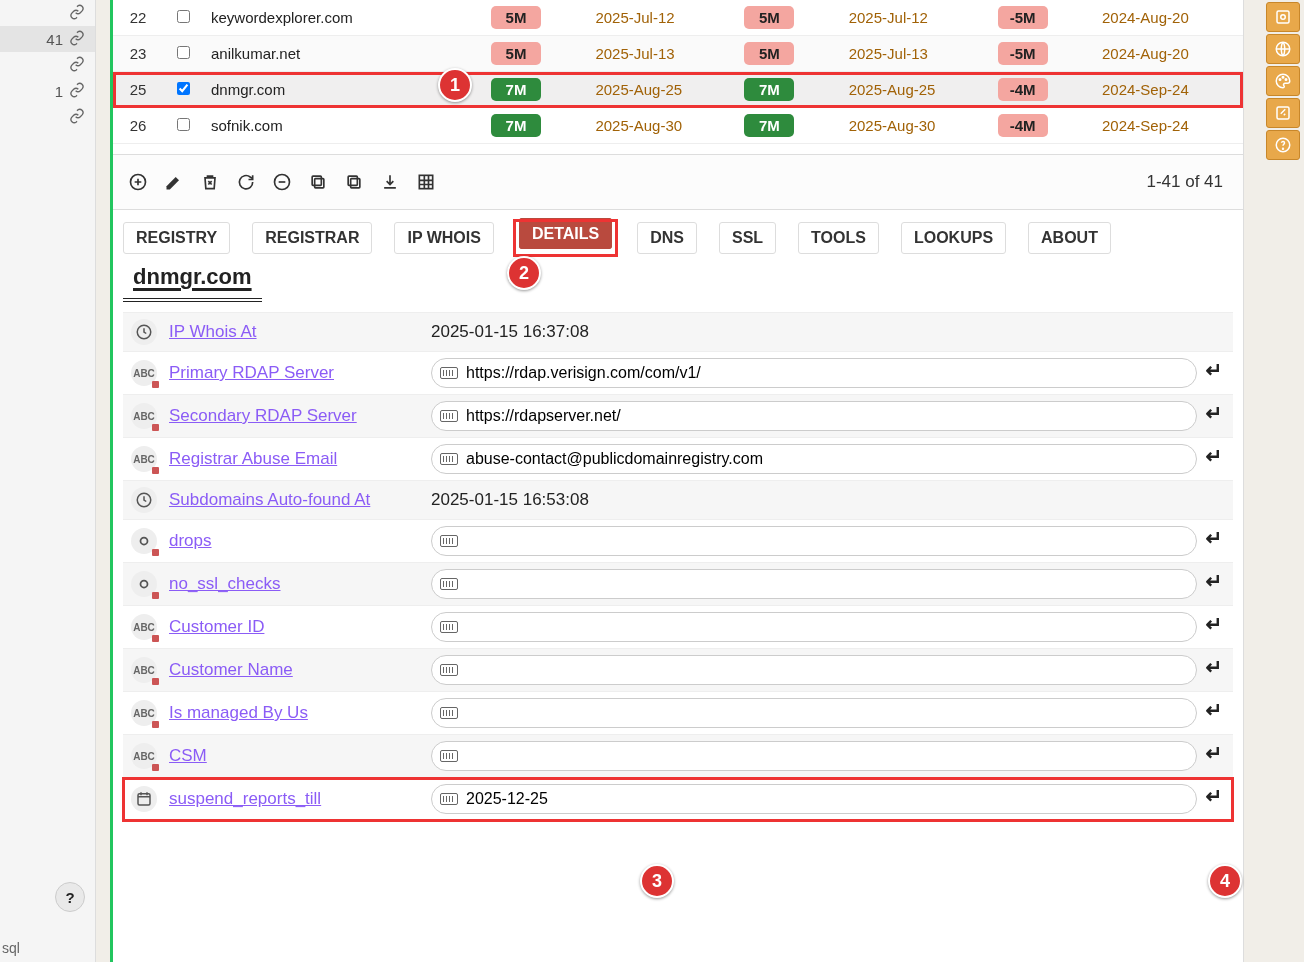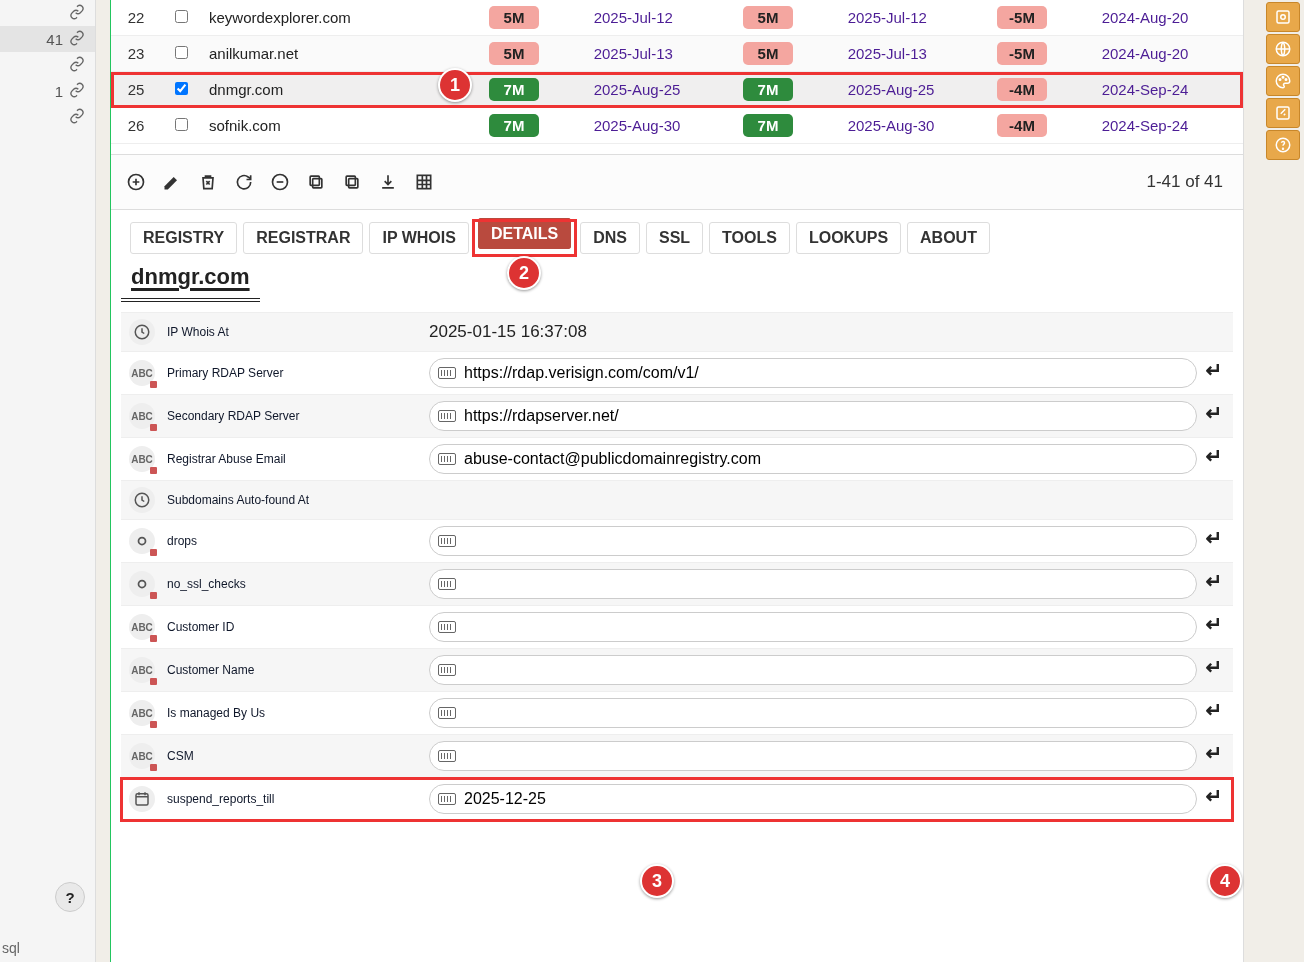--- a/index.html
+++ b/index.html
@@ -1,49 +1,49 @@
 <!DOCTYPE html>
 <html><head>
 <meta charset="utf-8">
 <style>
 * { box-sizing: border-box; margin: 0; padding: 0; }
 body { font-family: "Segoe UI", Arial, sans-serif; font-size: 15px; color: #222; background: #f1eee8; width: 1304px; height: 962px; overflow: hidden; position: relative; }
 .left-col { position: absolute; left: 0; top: 0; width: 96px; height: 100%; background: #f5f5f5; border-right: 1px solid #ddd; }
 .left-col .row { display: flex; align-items: center; justify-content: flex-end; padding: 4px 8px; gap: 6px; color: #555; }
 .left-col .chain { width: 18px; height: 18px; color: #666; }
 .left-col .active { background: #e4e4e4; }
-.main { position: absolute; left: 110px; top: 0; right: 60px; bottom: 0; background: #fff; border-left: 1px solid #22c55e; border-right: 1px solid #ddd; }
+.main { position: absolute; left: 110px; top: 0; right: 60px; bottom: 0; background: #fff; border-left: 3px solid #22c55e; border-right: 1px solid #ddd; }
 .table { width: 100%; border-collapse: collapse; }
 .table tr { border-bottom: 1px solid #eee; }
 .table tr.alt { background: #fafafa; }
 .table td { padding: 6px 8px; vertical-align: middle; }
 .table .idx { width: 50px; text-align: center; color: #333; }
 .table .chk { width: 40px; text-align: center; }
 .table .domain { width: 280px; color: #222; }
 .badge { display: inline-block; min-width: 50px; text-align: center; padding: 3px 10px; border-radius: 5px; font-weight: 600; color: #222; margin-right: 6px; }
 .b-pink { background: #f4a6a0; }
 .b-green { background: #2e8b3d; color: #fff; }
-.date { color: #4c1d95; }
+.date { color: #a16207; }
 .sel-row { outline: 3px solid #e33; outline-offset: -3px; background: #f0efef !important; }
 .toolbar { display: flex; align-items: center; gap: 6px; padding: 12px 10px; border-top: 1px solid #ddd; border-bottom: 1px solid #ddd; background: #fcfcfc; margin-top: 10px; }
 .toolbar .tbtn { width: 30px; height: 30px; display: flex; align-items: center; justify-content: center; color: #333; cursor: pointer; border-radius: 4px; }
 .toolbar .spacer { flex: 1; }
 .toolbar .count { color: #333; padding-right: 10px; font-size: 17px; }
-.tabs { display: flex; gap: 6px; padding: 12px 10px 6px; flex-wrap: wrap; margin-left: 9px; }
+.tabs { display: flex; gap: 22px; padding: 12px 10px 6px; flex-wrap: wrap; }
 .tab { padding: 6px 12px; font-weight: 700; color: #333; background: #fff; border: 1px solid #ddd; border-radius: 3px; cursor: pointer; font-size: 16px; }
 .tab.active { background: #b94a3e; color: #fff; border-color: #b94a3e; }
 .tab-wrap-hl { outline: 3px solid #e33; padding: 3px; display: inline-block; }
 .title { padding: 4px 10px 8px; font-size: 22px; font-weight: 700; text-decoration: underline; text-decoration-thickness: 3px; text-underline-offset: 4px; border-bottom: double 4px #222; display: inline-block; margin-left: 10px; margin-bottom: 4px; }
 .detail-pane { background: #fff; margin: 6px 10px; border-top: 1px solid #eee; }
 .d-row { display: flex; align-items: center; border-bottom: 1px solid #eee; padding: 6px 8px; gap: 12px; }
 .d-row.alt { background: #f6f6f6; }
 .d-ico { width: 26px; height: 26px; display: flex; align-items: center; justify-content: center; color: #666; background: #eee; border-radius: 50%; font-size: 10px; font-weight: bold; position: relative; }
 .d-ico.abc::after, .d-ico.rec::after { content: ""; position: absolute; right: -2px; bottom: -2px; width: 7px; height: 7px; background: #c55; border-radius: 1px; }
 .d-ico.rec { border-radius: 50%; }
-.d-label { width: 250px; color: #0f172a; font-size: 12px; }
+.d-label { width: 250px; color: #8b5cf6; font-size: 17px; text-decoration: underline; }
 .d-val { flex: 1; display: flex; align-items: flex-start; gap: 6px; }
 .d-input { flex: 1; background: #fff; border: 1px solid #ccc; border-radius: 15px; padding: 4px 8px; display: flex; align-items: center; gap: 8px; min-height: 30px; }
 .kb-ico { width: 18px; height: 12px; border: 1px solid #666; border-radius: 2px; display: inline-block; position: relative; background: #fff; }
 .kb-ico::before { content: ""; position: absolute; left: 2px; right: 2px; top: 2px; bottom: 2px; background: repeating-linear-gradient(90deg, #666 0 1px, transparent 1px 3px); }
 .enter-ico { width: 22px; font-size: 20px; font-weight: bold; color: #222; cursor: pointer; text-align: center; }
 .d-row.hl { outline: 3px solid #e33; outline-offset: -2px; }
 .callout { position: absolute; width: 34px; height: 34px; border-radius: 50%; background: #d33; color: #fff; font-weight: 700; font-size: 18px; display: flex; align-items: center; justify-content: center; box-shadow: 0 1px 3px rgba(0,0,0,.4); z-index: 10; border: 2px solid #fff; }
 .right-rail { position: absolute; right: 0; top: 0; width: 42px; display: flex; flex-direction: column; gap: 2px; padding-top: 2px; }
 .rr-btn { width: 34px; height: 30px; background: #e8a84a; border: 1px solid #c8872a; border-radius: 3px; display: flex; align-items: center; justify-content: center; margin-left: 4px; cursor: pointer; color: #fff; }
 .help-btn { position: absolute; left: 55px; bottom: 50px; width: 30px; height: 30px; border-radius: 50%; background: #e9e9e9; border: 1px solid #ccc; display: flex; align-items: center; justify-content: center; font-weight: bold; cursor: pointer; }
@@ -269,20 +269,23 @@
         </div>
       </div>
       <div class="d-row alt">
         <span class="d-ico">
           <svg width="18" height="18" viewBox="0 0 24 24" fill="none" stroke="#555" stroke-width="2">
             <circle cx="12" cy="12" r="9"></circle>
             <path d="M12 7v5l3 2"></path>
           </svg>
         </span>
         <div class="d-label">Subdomains Auto-found At</div>
+        <div class="d-val">
+          <span class="d-text">2025-01-15 16:53:08</span>
+        </div>
       </div>
       <div class="d-row">
         <span class="d-ico rec">
           <svg width="14" height="14" viewBox="0 0 24 24" fill="none" stroke="#555" stroke-width="3">
             <circle cx="12" cy="12" r="6"></circle>
           </svg>
         </span>
         <div class="d-label">drops</div>
         <div class="d-val">
           <div class="d-input">

